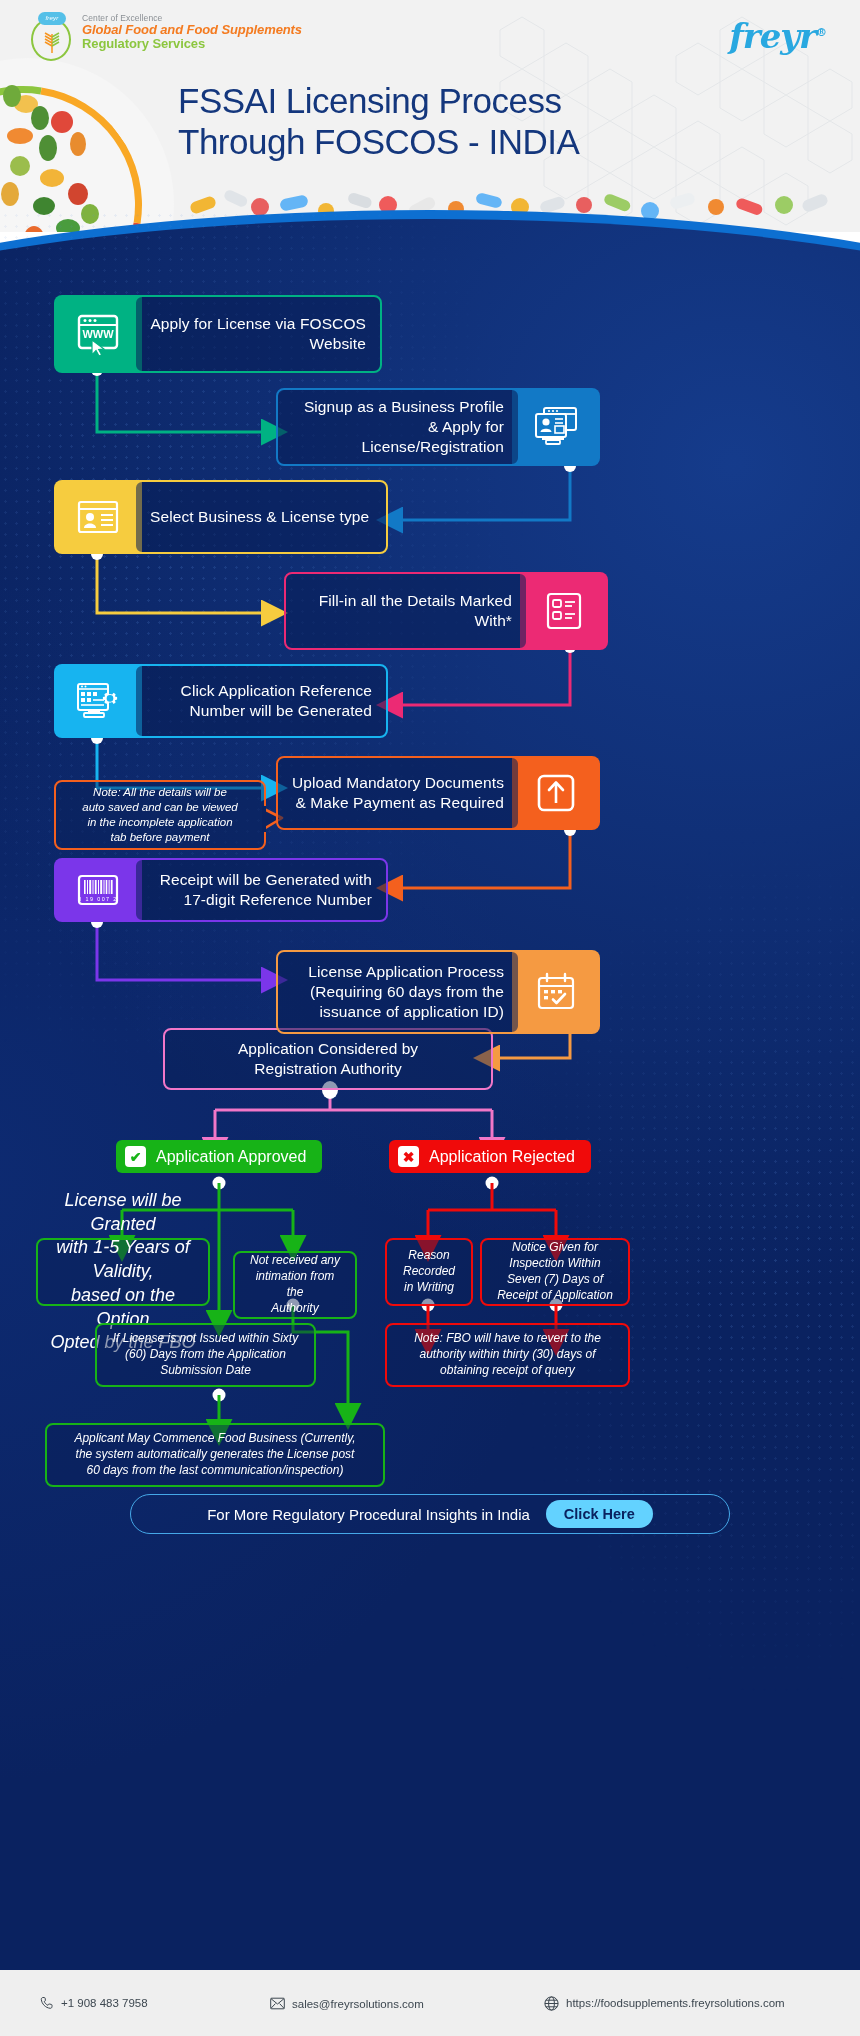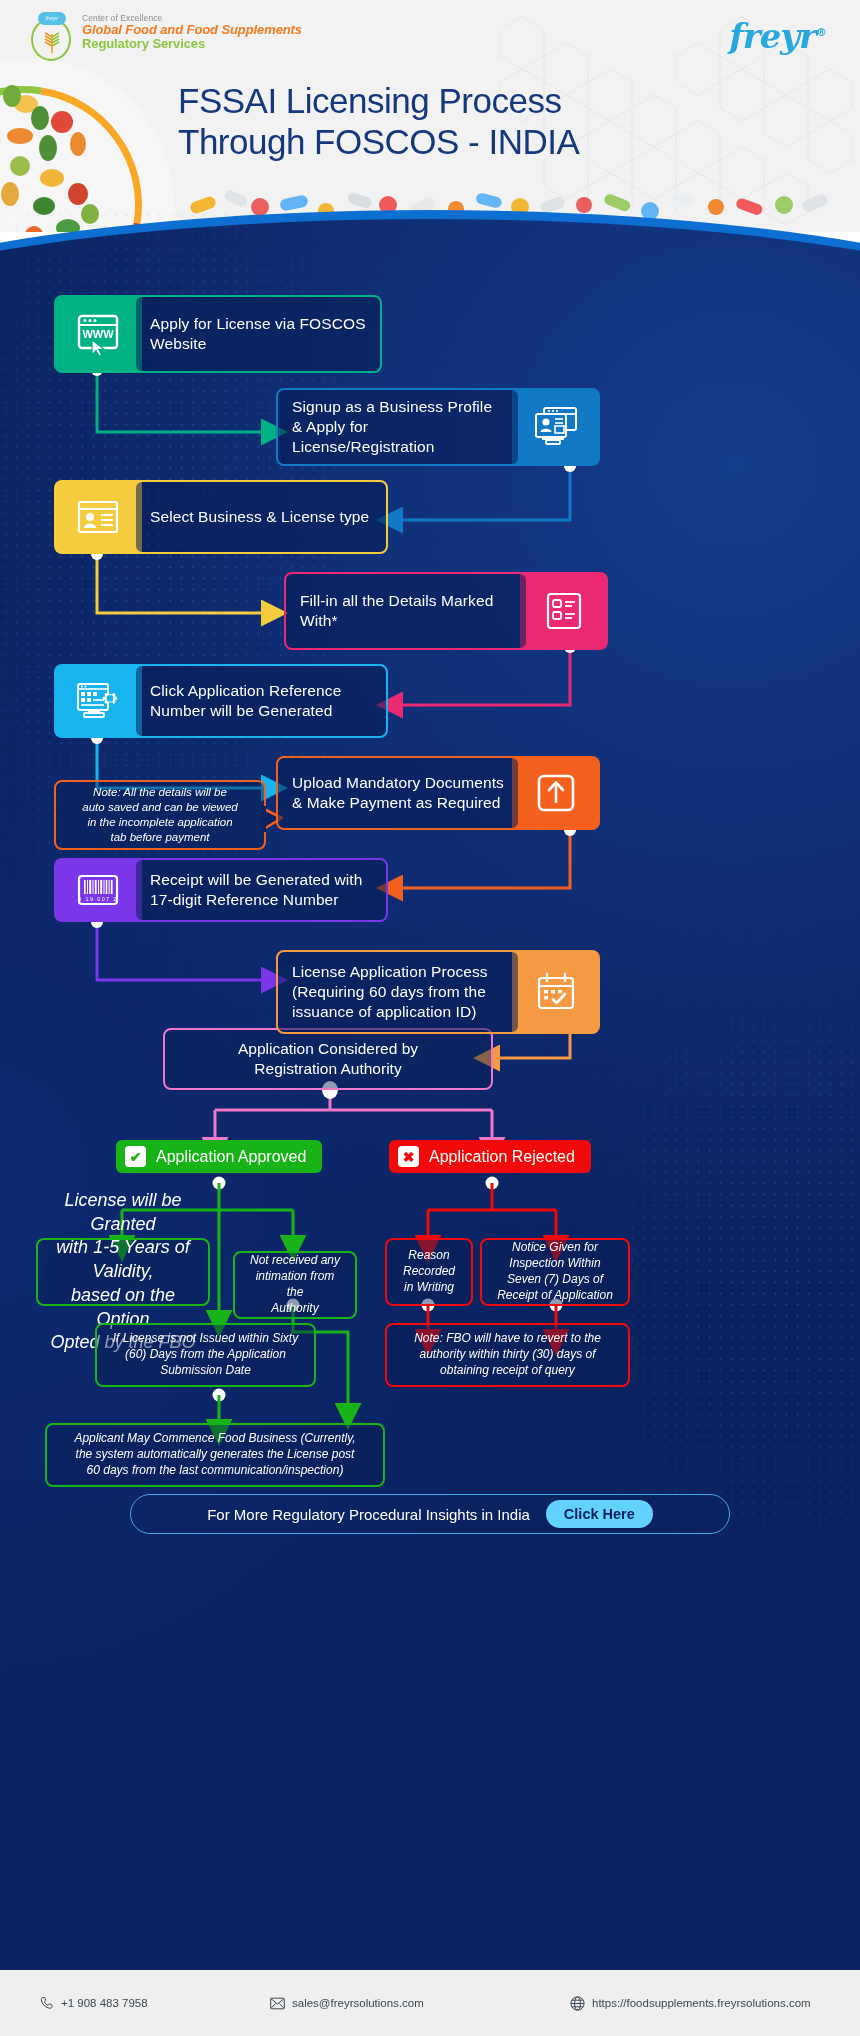--- a/index.html
+++ b/index.html
@@ -103,20 +103,21 @@
   .step .icon-pad {
     width:88px; flex:0 0 88px; border-radius:8px 0 0 8px;
     display:flex; align-items:center; justify-content:center;
   }
   .step .icon-pad.right { border-radius:0 8px 8px 0; }
   .step .txt {
     flex:1; display:flex; align-items:center;
     color:#ffffff; font-size:15.5px; line-height:1.3;
     padding:10px 14px; letter-spacing:.1px;
     background:transparent;
+    text-align:right;
   }
   .step .body-box {
     flex:1; border:2px solid; border-radius:8px; margin-left:-6px;
     display:flex; align-items:center; background:rgba(8,30,86,.55);
   }
   .step .body-box.left-icon { margin-left:-8px; margin-right:0; }
 
   .plain-box {
     position:absolute; border:2px solid; border-radius:8px;
     display:flex; align-items:center; justify-content:center; text-align:center;
@@ -603,21 +604,21 @@
   </div>
 </div>
 
 <div class="footer">
   <div class="f-item" style="margin-left:40px; width:230px;">
     <svg width="14" height="14" viewBox="0 0 14 14">
       <path d="M3,1.5 C2,1.5 1.2,2.4 1.3,3.4 C1.8,8 5.5,11.8 10.2,12.3 C11.2,12.4 12,11.6 12,10.6 L12,9.2 C12,8.8 11.7,8.5 11.3,8.4 L9.2,8 C8.9,7.95 8.6,8.1 8.45,8.35 L7.9,9.3 C6.2,8.5 4.9,7.2 4.2,5.5 L5.1,4.95 C5.4,4.8 5.5,4.5 5.45,4.2 L5.1,2.1 C5,1.75 4.7,1.5 4.3,1.5 Z" fill="none" stroke="#3d4750" stroke-width="1"></path>
     </svg>
     <span>+1 908 483 7958</span>
   </div>
-  <div class="f-item" style="width:300px;">
+  <div class="f-item" style="width:274px;align-items:flex-end;">
     <svg width="15" height="13" viewBox="0 0 15 13">
       <rect x="0.7" y="1.2" width="13.6" height="10.6" rx="1" fill="none" stroke="#3d4750" stroke-width="1"></rect>
       <path d="M0.9,1.6 L7.5,7 L14.1,1.6" fill="none" stroke="#3d4750" stroke-width="1"></path>
       <path d="M0.9,11.4 L5.4,6.6 M14.1,11.4 L9.6,6.6" fill="none" stroke="#3d4750" stroke-width="1"></path>
     </svg>
     <span>sales@freyrsolutions.com</span>
   </div>
   <div class="f-item">
     <svg width="15" height="15" viewBox="0 0 15 15">
       <circle cx="7.5" cy="7.5" r="6.6" fill="none" stroke="#3d4750" stroke-width="1"></circle>

